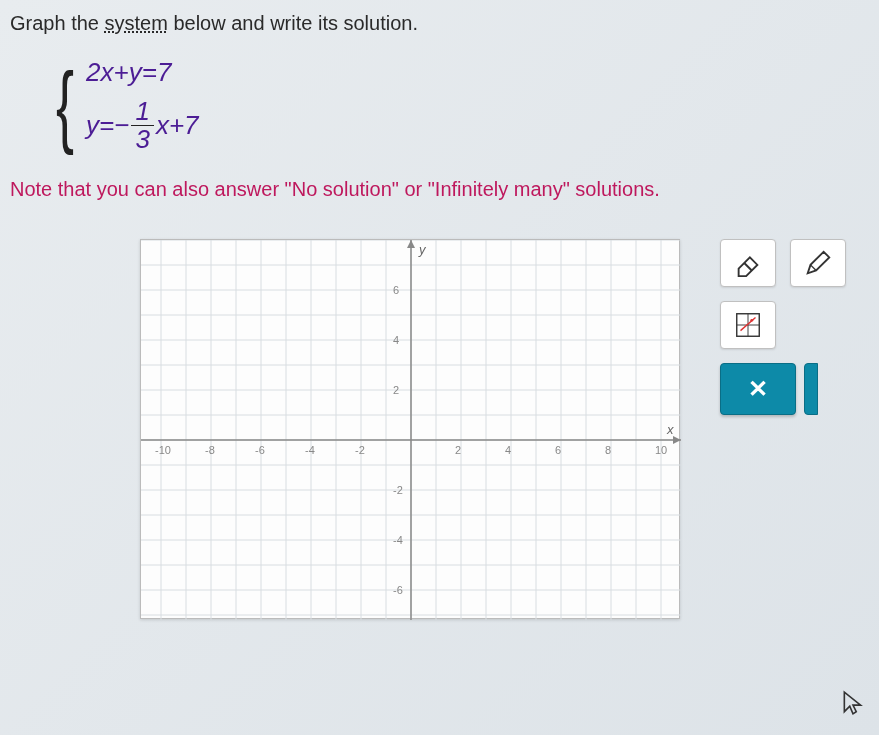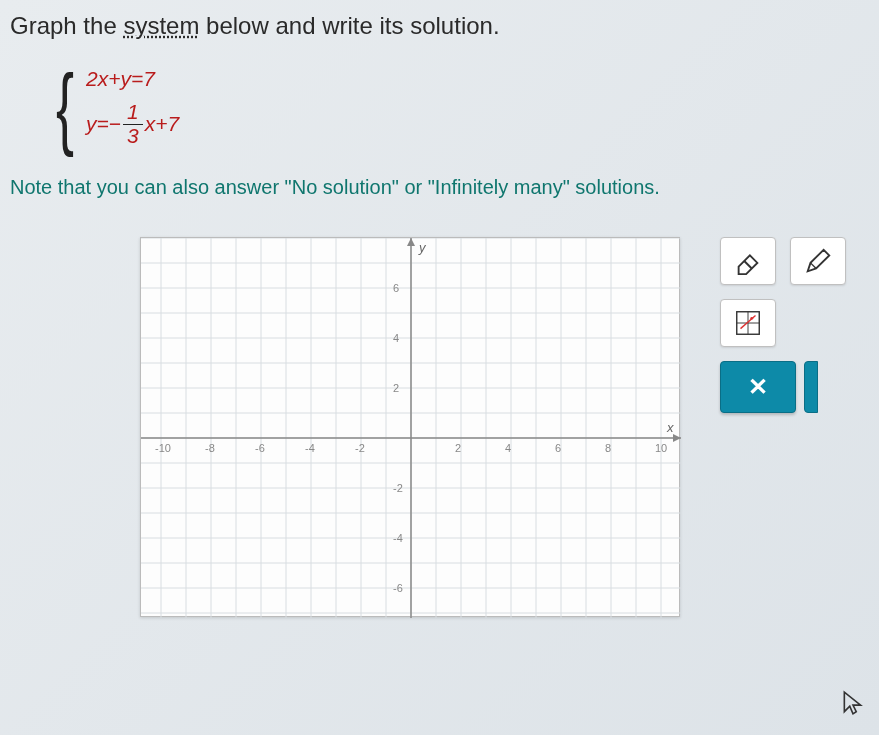--- a/index.html
+++ b/index.html
@@ -7,55 +7,55 @@
     width: 879px;
     height: 735px;
     font-family: Verdana, Arial, sans-serif;
     background: linear-gradient(135deg, #e8ecef 0%, #dde3e8 100%);
     color: #333;
     overflow: hidden;
     position: relative;
   }
   .prompt {
     padding: 12px 10px 4px 10px;
-    font-size: 24px;
+    font-size: 20px;
     color: #2a2a2a;
   }
   .term {
     text-decoration: underline dotted;
   }
   .system {
     margin: 18px 0 18px 50px;
     display: flex;
     align-items: center;
   }
   .brace {
     font-size: 90px;
     line-height: 90px;
     font-weight: 300;
     margin-right: 6px;
     color: #222;
     transform: scaleX(0.6);
   }
-  .eqs { font-size: 21px; font-style: italic; color:#b91c1c; }
+  .eqs { font-size: 26px; font-style: italic; color:#4c1d95; }
   .eq1 { margin-bottom: 10px; }
   .frac {
     display: inline-block;
     text-align: center;
     vertical-align: middle;
     font-style: italic;
     line-height: 1.05;
   }
   .frac .num { display:block; border-bottom: 1.5px solid #222; padding: 0 4px; }
   .frac .den { display:block; padding: 0 4px; }
   .eq2 { display:flex; align-items:center; gap:2px; }
   .note {
     padding: 6px 10px 10px 10px;
     font-size: 20px;
-    color: #0f766e;
+    color: #be185d;
   }
 
   .workarea {
     position: relative;
     margin-top: 28px;
   }
   .graph-wrap {
     position: absolute;
     left: 140px;
     top: 0;

